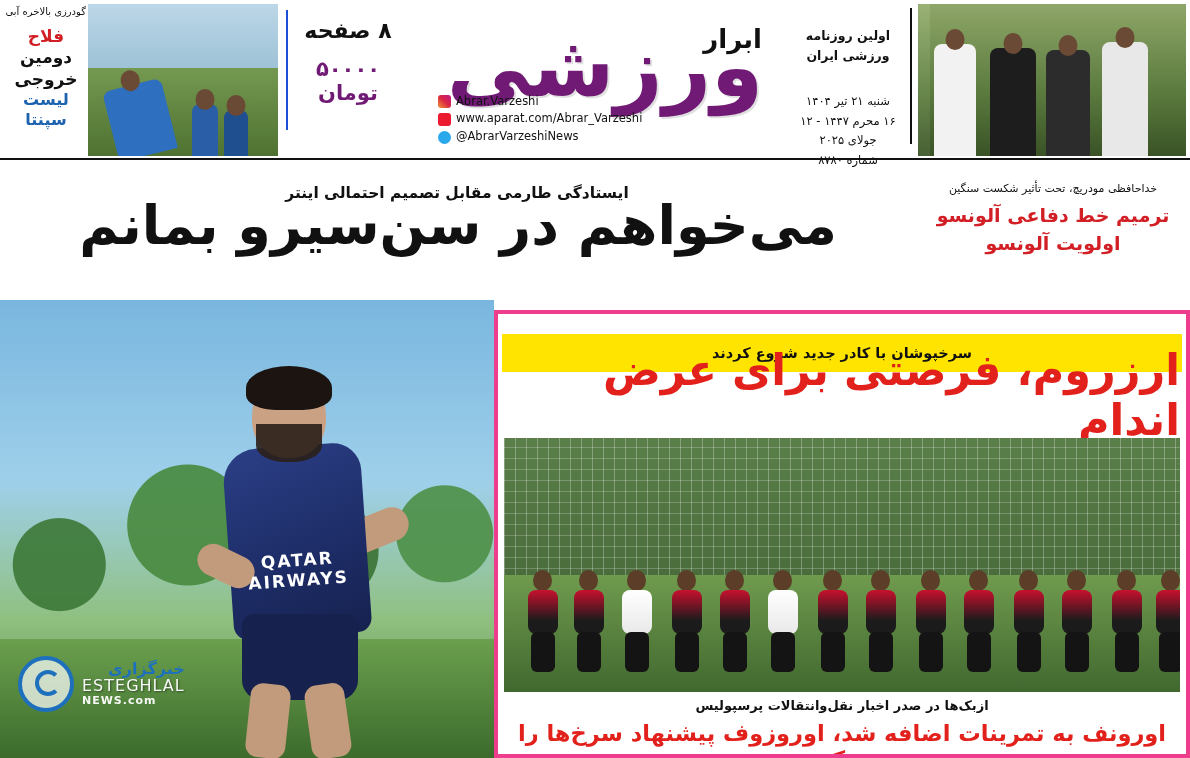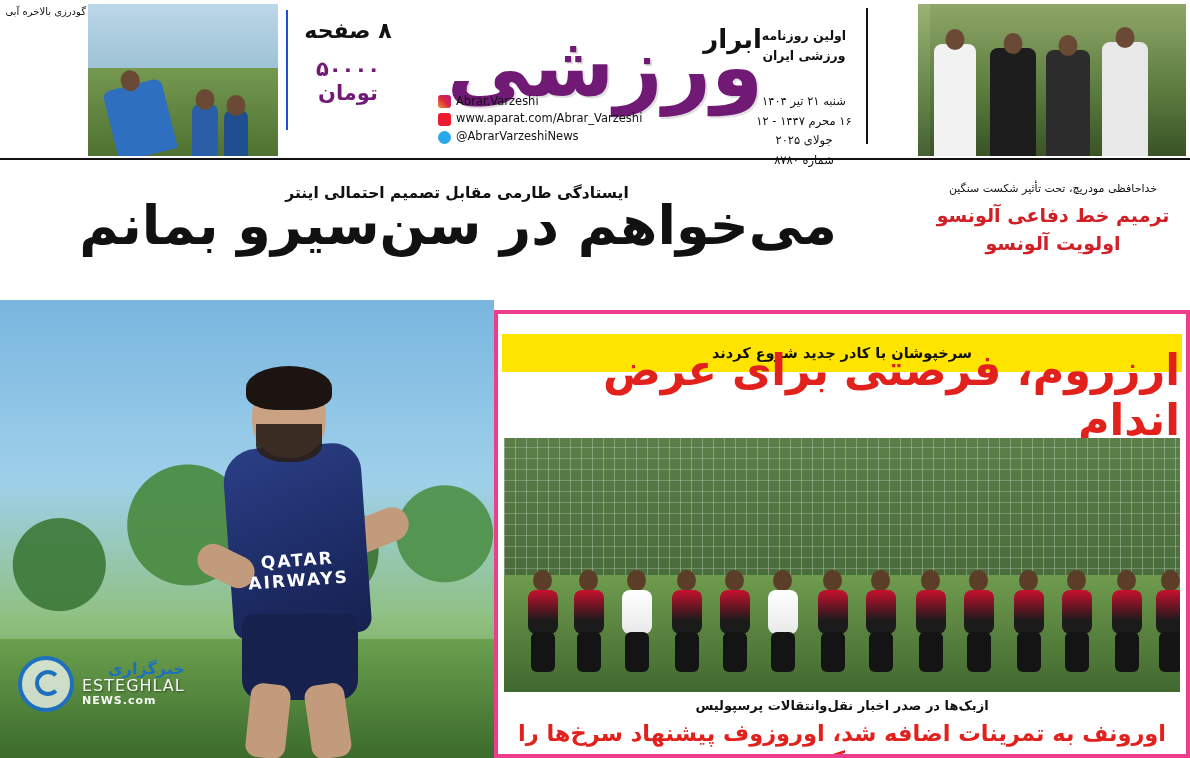--- a/index.html
+++ b/index.html
@@ -138,21 +138,21 @@
   .ic {
     width:13px;height:13px;border-radius:3px;display:inline-block;
     background:#111;flex:none;
   }
   .ic.ig { background: linear-gradient(45deg,#f09433,#dc2743,#bc1888); }
   .ic.tg { background:#29a9eb; border-radius:50%; }
   .ic.ap { background:#ed1b2f; }
 
   .mh-meta {
     position:absolute;
-    left: 742px; top: 8px; width: 124px;
+    left: 786px; top: 8px; width: 124px;
     text-align:center; direction: rtl;
     border-right: 2px solid #111;
     height: 136px;
   }
   .mh-meta .m1 { font-size:12.5px; font-weight:bold; color:#111; margin-top:18px; line-height:1.6;}
   .mh-meta .m2 { font-size:11.5px; color:#111; margin-top:26px; line-height:1.7;}
 
   
   .lead-kicker {
     position:absolute;
@@ -319,20 +319,26 @@
 </style>
 </head>
 <body>
 
 <div class="page">
 
   <div class="masthead">
 
     <div class="mh-left-strip">
       <div class="strip-q">گودرزی بالاخره آبی پوش می شود؟</div>
+      <div class="strip-words">
+        <div class="sw1">فلاح</div>
+        <div class="sw2">دومین</div>
+        <div class="sw3">خروجی</div>
+        <div class="sw4">لیست سپنتا</div>
+      </div>
     </div>
 
     <div class="mh-photo2">
       <div class="sky"></div>
       <div class="people">
         <div class="fig" style="left:22px;width:60px;height:72px;background:#2f6fbf;transform:rotate(-14deg);">
             <span class="head"></span>
           </div>
         <div class="fig" style="left:104px;width:26px;height:52px;background:#2a5fa8;">
             <span class="head"></span>

